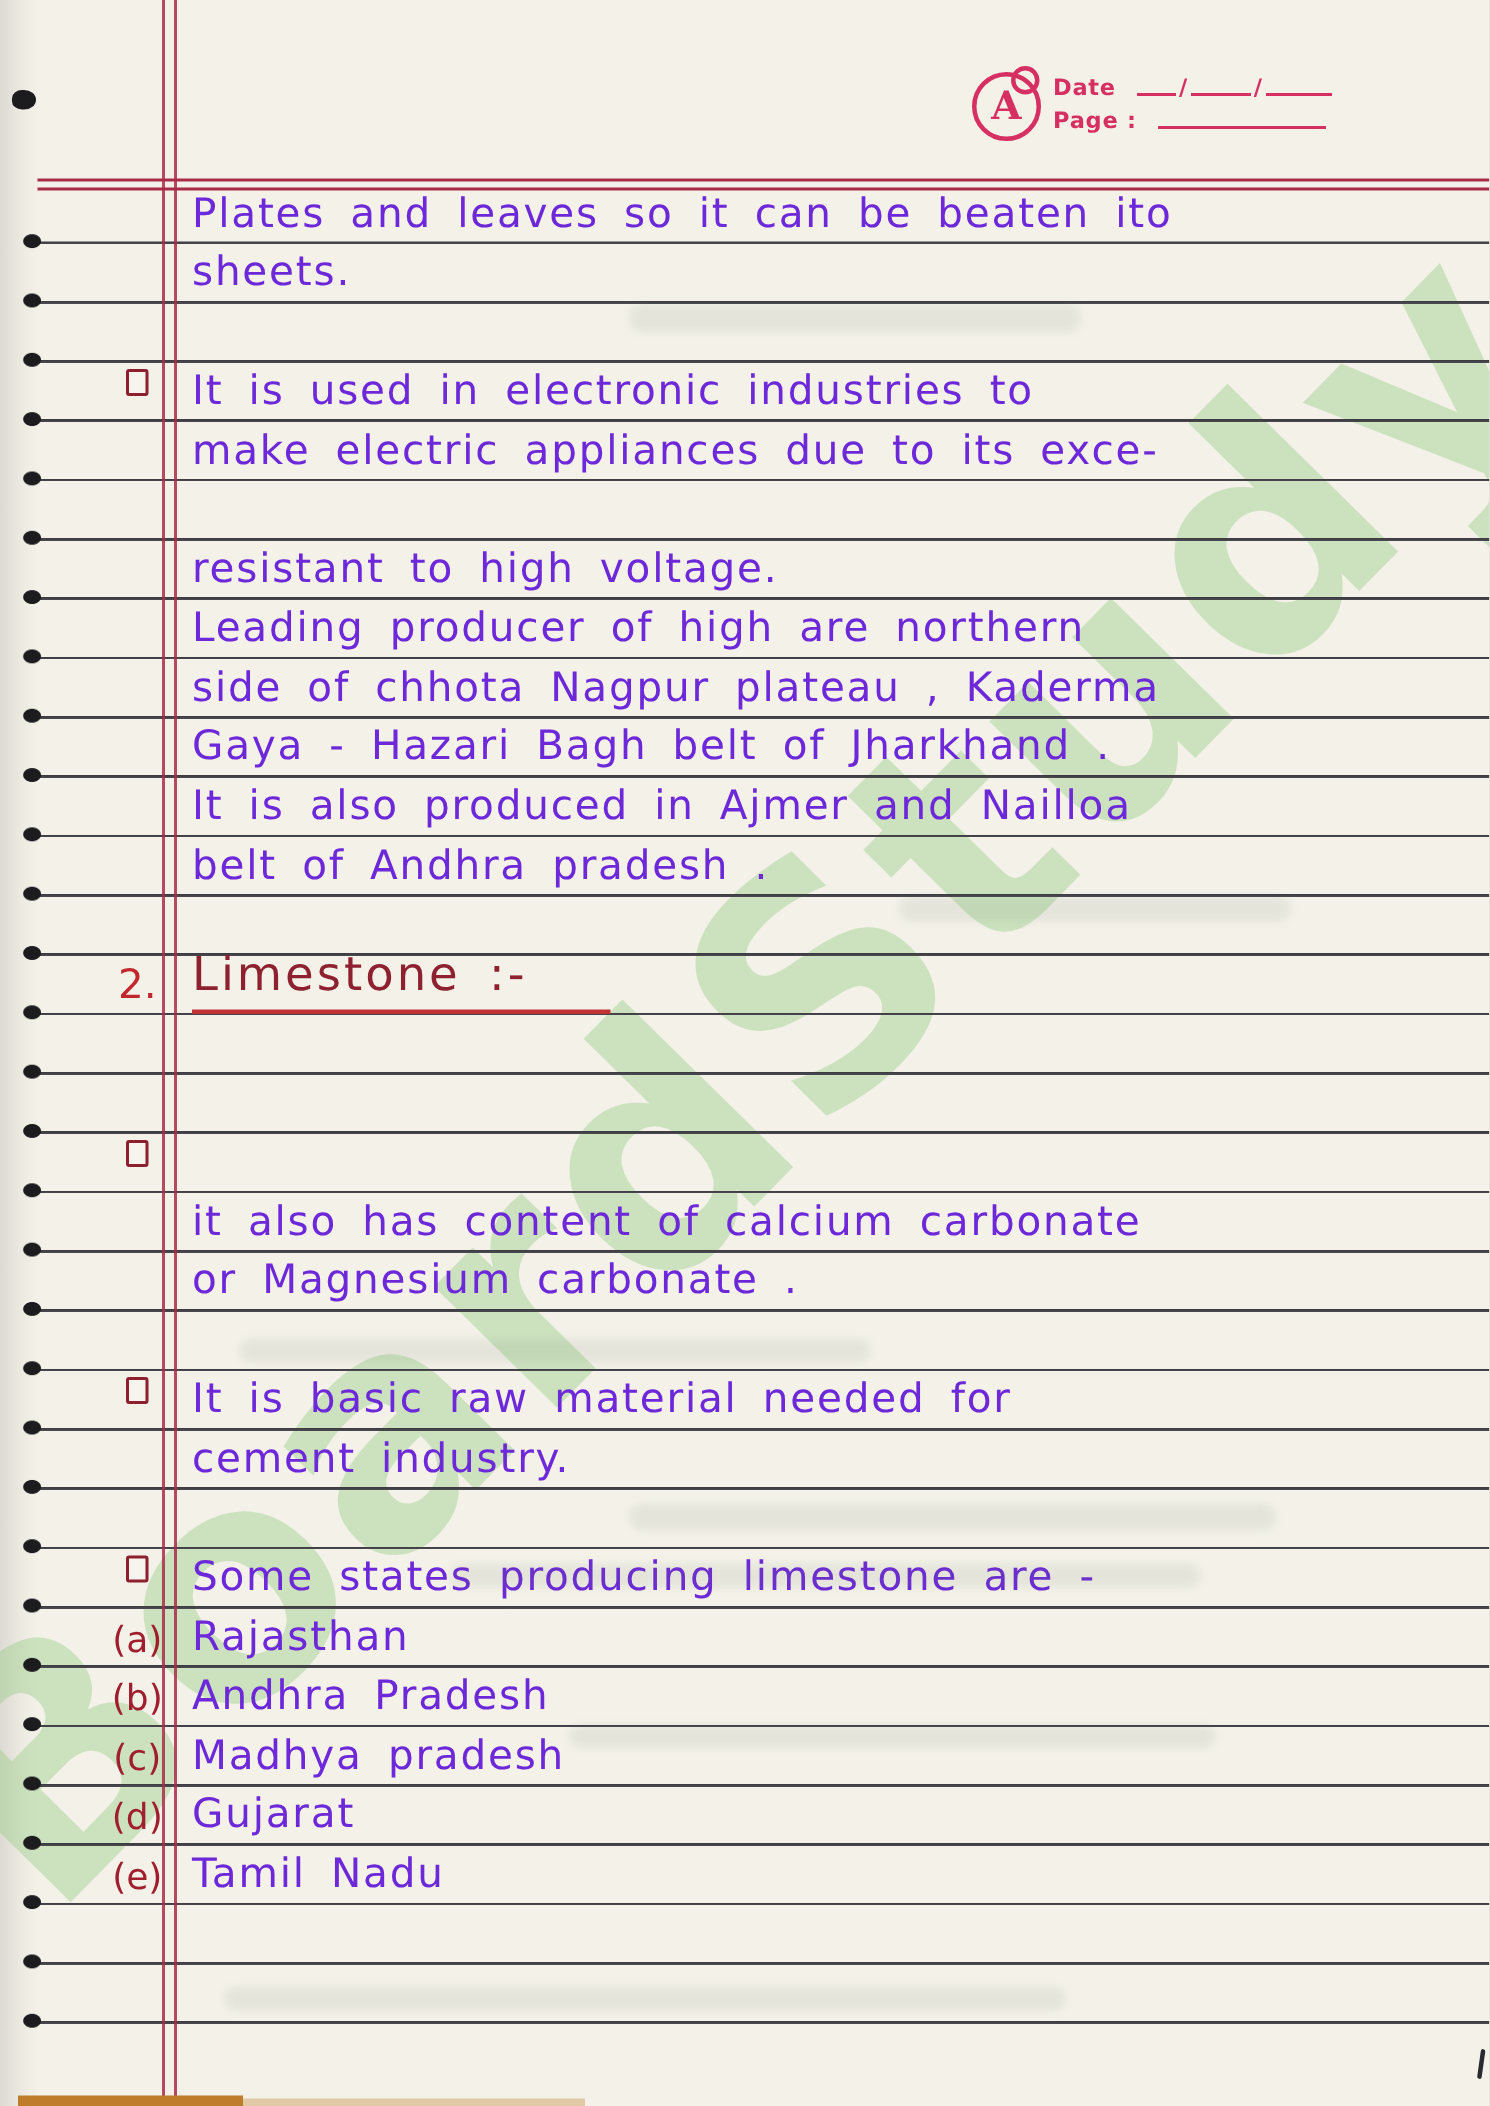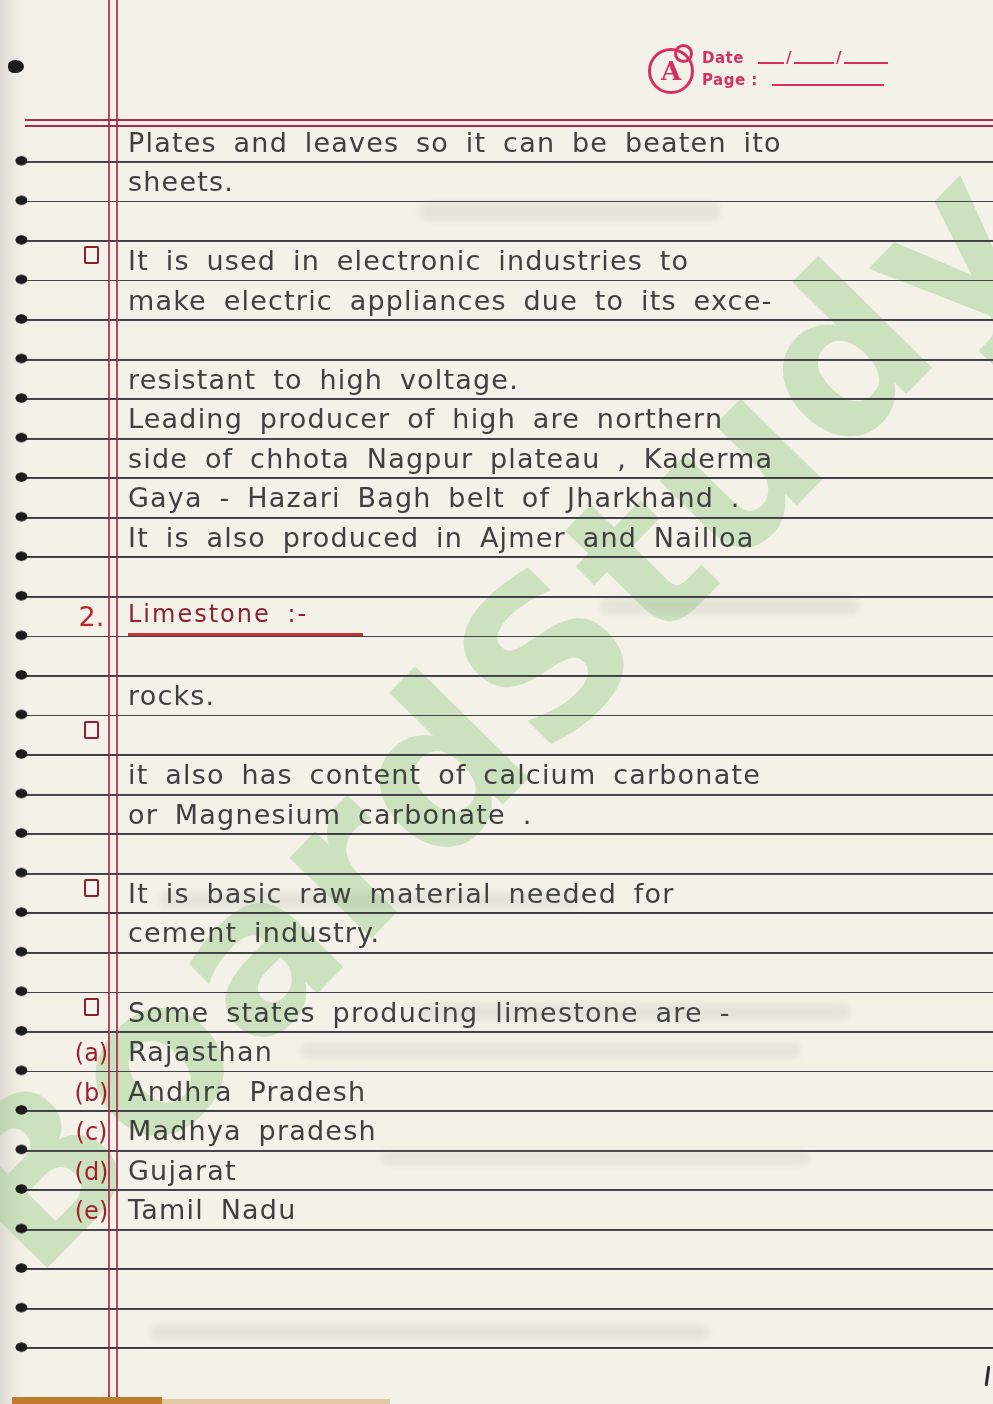--- a/index.html
+++ b/index.html
@@ -61,26 +61,26 @@
   .stamp-row .lbl{margin-right:14px;}
   
   .lines{position:absolute;left:55px;top:122px;right:4px;}
   .line{height:39.55px;display:flex;align-items:flex-end;overflow:visible;}
   .marker{flex:none;width:73px;text-align:center;color:#a01f2f;font-size:24px;padding-bottom:4px;}
   .bullet-square{
     display:inline-block;width:11px;height:14px;border:2.5px solid #8e1f2e;
     border-radius:2px;margin-bottom:6px;background:#f6f4ec;
   }
   .txt{
-    flex:1;color:#404040;font-size:27px;letter-spacing:1.2px;word-spacing:7px;
+    flex:1;color:#6d28d9;font-size:27px;letter-spacing:1.2px;word-spacing:7px;
     padding-bottom:4px;white-space:nowrap;
   }
   .heading-line .txt{flex:none;}
   .heading{
-    color:#8e2130;font-size:24px;font-weight:500;letter-spacing:2px;
+    color:#8e2130;font-size:31px;font-weight:500;letter-spacing:2px;
     border-bottom:3px solid #c23434;padding:0 55px 5px 0;
   }
   .heading-line .marker{color:#c1272d;font-size:27px;}
   
   .ghost{position:absolute;background:rgba(95,115,95,.10);filter:blur(3px);border-radius:8px;pointer-events:none;}
   
   .strip1{position:absolute;left:12px;bottom:0;width:150px;height:7px;background:#bf7d2c;}
   .strip2{position:absolute;left:160px;bottom:0;width:230px;height:5px;background:rgba(191,125,44,.35);}
   .pen-tick{position:absolute;left:986px;top:1366px;width:3px;height:20px;background:#2a2a30;border-radius:2px;transform:rotate(8deg);}
 </style>
@@ -154,33 +154,36 @@
       <div class="line">
         <span class="marker"></span>
         <span class="txt">Gaya - Hazari Bagh belt of Jharkhand .</span>
       </div>
       <div class="line">
         <span class="marker"></span>
         <span class="txt">It is also produced in Ajmer and Nailloa</span>
       </div>
       <div class="line">
         <span class="marker"></span>
+        <span class="txt">belt of Andhra pradesh .</span>
+      </div>
+      <div class="line">
+        <span class="marker"></span>
         <span class="txt"></span>
       </div>
       <div class="line heading-line">
         <span class="marker">2.</span>
         <span class="txt heading">Limestone :-</span>
       </div>
       <div class="line">
         <span class="marker"></span>
         <span class="txt"></span>
       </div>
       <div class="line">
         <span class="marker"></span>
-        <span class="txt">rocks.</span>
       </div>
       <div class="line">
         <span class="marker"><span class="bullet-square"></span></span>
       </div>
       <div class="line">
         <span class="marker"></span>
         <span class="txt">it also has content of calcium carbonate</span>
       </div>
       <div class="line">
         <span class="marker"></span>

